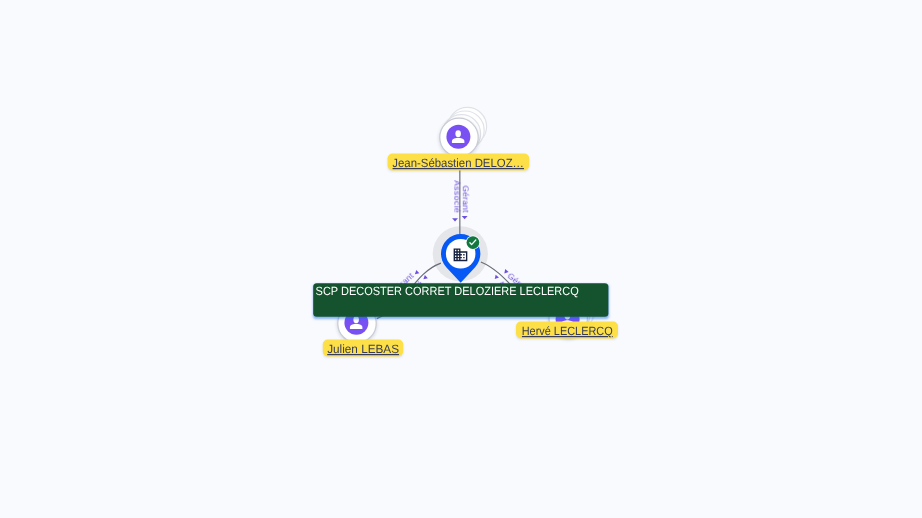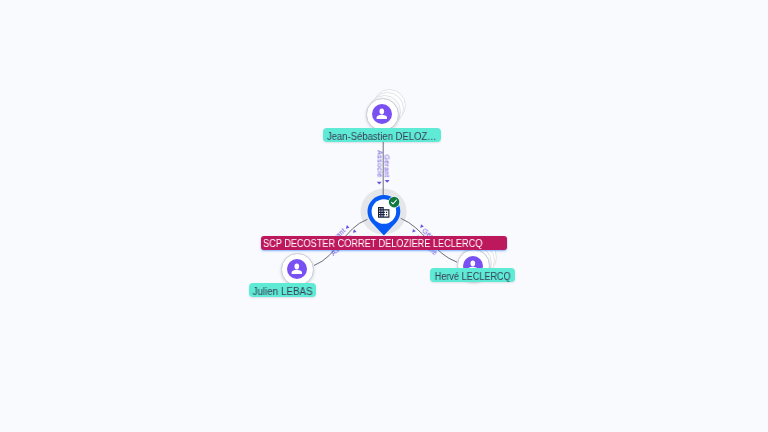--- a/index.html
+++ b/index.html
@@ -15,27 +15,27 @@
   .node{position:absolute;}
   .disc{position:absolute;width:33px;height:33px;border-radius:50%;
         background:#ffffff;border:1px solid #c8ccd5;box-sizing:border-box;
         box-shadow:0 1px 3px rgba(30,35,60,.18);}
   .disc.back{background:#ffffff;border:1px solid #dfe2e8;box-shadow:none;}
   .avatar{position:absolute;width:20px;height:20px;border-radius:50%;
           background:#7950f2;display:flex;align-items:center;justify-content:center;}
   .avatar svg{display:block;}
 
   
-  .chip{position:absolute;height:14px;border-radius:4px;background:#5eead4;
+  .chip{position:absolute;height:14px;border-radius:4px;background:#fde047;
         box-shadow:0 1px 2px rgba(40,45,70,.13);
         display:flex;align-items:center;justify-content:center;
-        color:#383d55;font-size:10px;line-height:14px;white-space:nowrap;}
+        color:#383d55;font-size:10px;line-height:14px;white-space:nowrap;text-decoration:underline;}
   .chip span{display:inline-block;transform-origin:center center;will-change:transform;
              position:relative;top:1.7px;}
-  .bar{position:absolute;height:14px;border-radius:3px;background:#be185d;
+  .bar{position:absolute;height:28px;border-radius:3px;background:#14532d;
        box-shadow:0 1px 2px rgba(18,105,250,.5);
        color:#fff;font-size:10px;line-height:14px;white-space:nowrap;overflow:hidden;}
   .bar span{display:inline-block;position:absolute;transform-origin:left center;will-change:transform;}
 
   
   .elabel{position:absolute;color:#6a4fd8;font-size:7px;line-height:7px;letter-spacing:.25px;
           white-space:nowrap;transform-origin:center center;will-change:transform;}
   .elabel.wide{letter-spacing:.42px;}
 </style>
 </head>
@@ -124,21 +124,21 @@
       <svg width="15.6" height="15.6" viewBox="0 0 24 24">
           <ellipse fill="#ffffff" cx="12" cy="8.3" rx="3.55" ry="4.35"></ellipse>
           <path fill="#ffffff" d="M12 13.6c-2.67 0-8 1.34-8 4.1v2.5h16v-2.5c0-2.66-5.33-4.1-8-4.1z"></path>
         </svg>
     </div>
   </div>
 
   <div class="chip" style="left:323.3px;top:128.2px;width:117.3px">
     <span style="transform:scaleX(0.949)">Jean-Sébastien DELOZ…</span>
   </div>
-  <div class="chip" style="left:249px;top:283.4px;width:66.6px">
+  <div class="chip" style="left:269px;top:283.4px;width:66.6px">
     <span style="transform:scaleX(0.980)">Julien LEBAS</span>
   </div>
   <div class="chip" style="left:430.4px;top:268px;width:85px">
     <span style="transform:scaleX(0.910)">Hervé LECLERCQ</span>
   </div>
 
   <div class="bar" style="left:260.6px;top:236.2px;width:246.8px">
     <span style="left:2.9px;top:0.5px;transform:scaleX(0.915)">SCP DECOSTER CORRET DELOZIERE LECLERCQ</span>
   </div>
 

